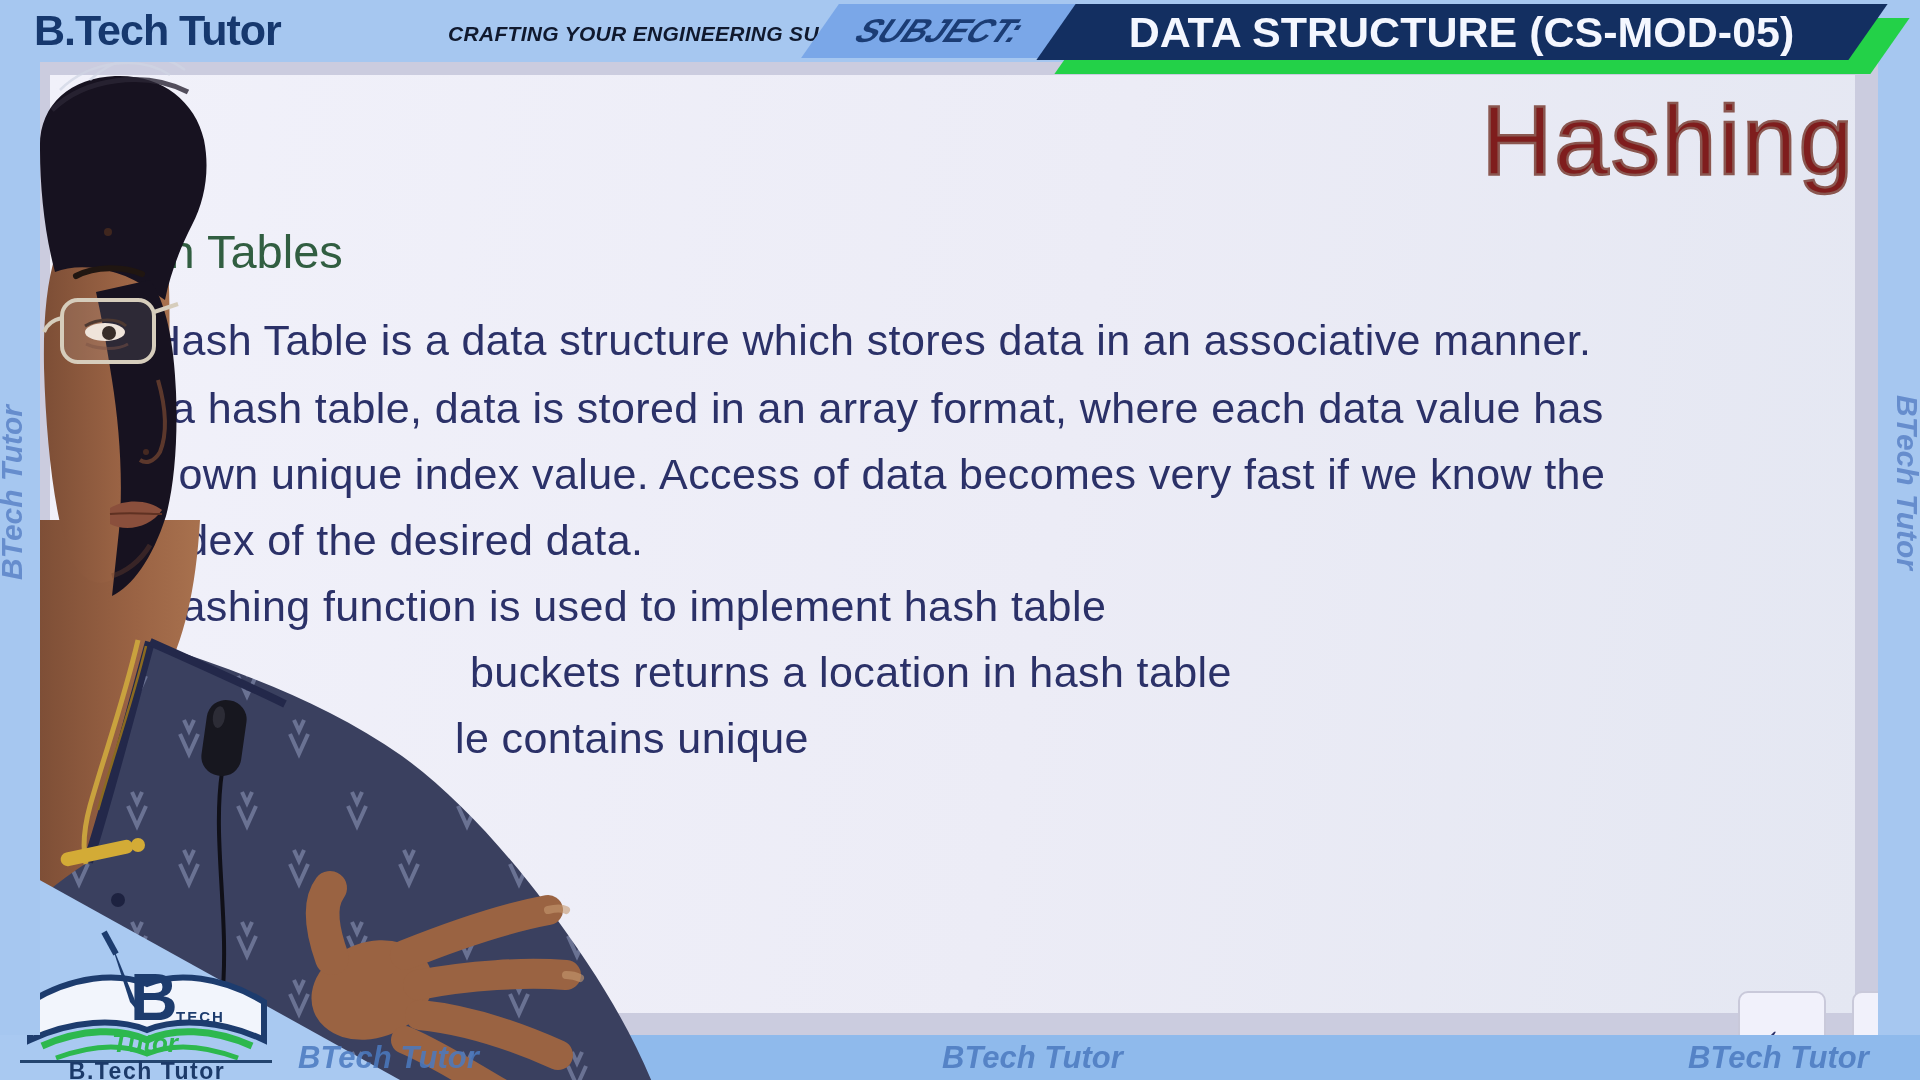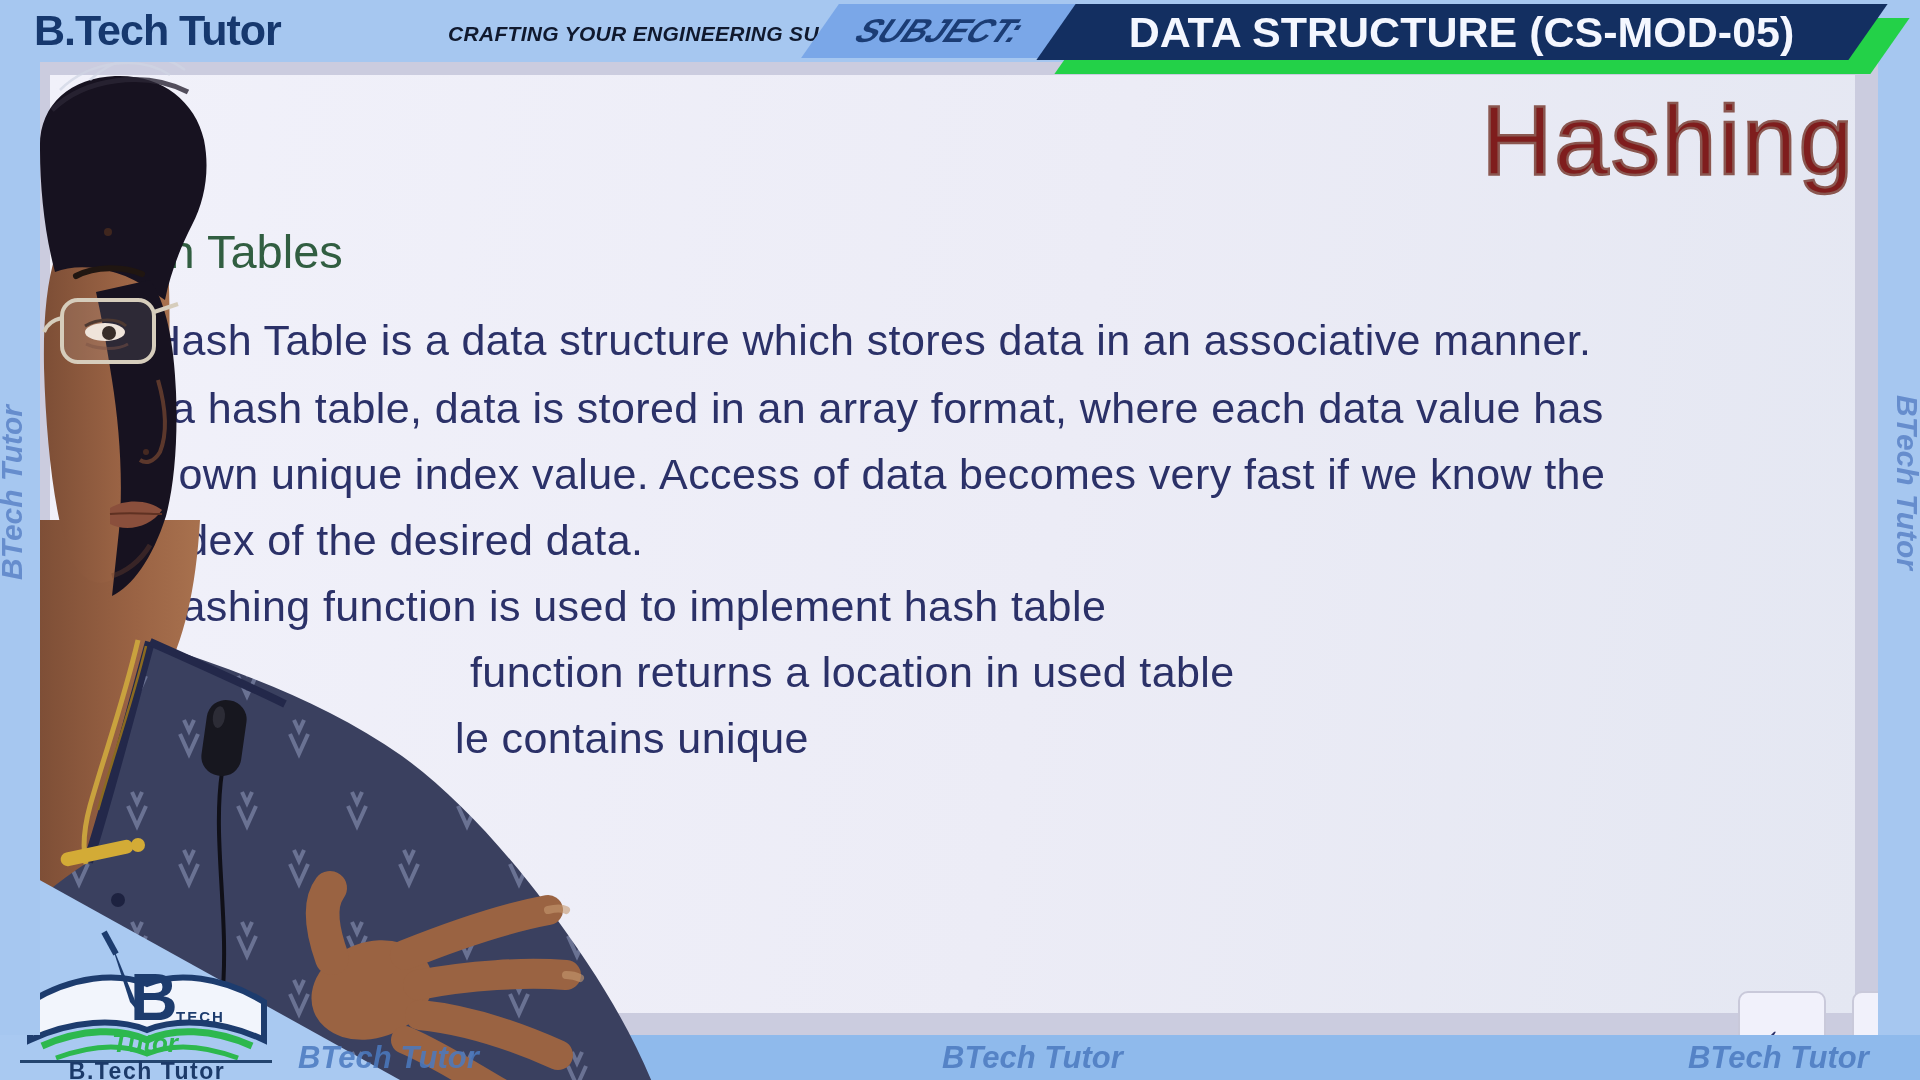--- a/index.html
+++ b/index.html
@@ -77,21 +77,21 @@
 
   <div class="slide-layer">
     <div class="slide-title">Hashing</div>
     <div class="slide-heading">Hash Tables</div>
     <div>
         <div class="body-line" style="left: 150px; top: 316px;">Hash Table is a data structure which stores data in an associative manner.</div>
         <div class="body-line" style="left: 122px; top: 384px;">In a hash table, data is stored in an array format, where each data value has</div>
         <div class="body-line" style="left: 122px; top: 450px;">its own unique index value. Access of data becomes very fast if we know the</div>
         <div class="body-line" style="left: 150px; top: 516px;">index of the desired data.</div>
         <div class="body-line" style="left: 150px; top: 582px;">Hashing function is used to implement hash table</div>
-        <div class="body-line" style="left: 470px; top: 648px;">function returns a location in used table</div>
+        <div class="body-line" style="left: 470px; top: 648px;">buckets returns a location in hash table</div>
         <div class="body-line" style="left: 455px; top: 714px;">le contains unique</div>
       </div>
   </div>
 
   <svg class="person" width="1920" height="1080" viewBox="0 0 1920 1080" aria-hidden="true">
     <defs>
       <pattern id="fabric" width="110" height="130" patternUnits="userSpaceOnUse">
         <rect width="110" height="130" fill="#3a405f"></rect>
         <g stroke="#9aa4c8" stroke-width="4" fill="none" opacity="0.5">
           <path d="M18,26 l9,20 l9,-20"></path>

